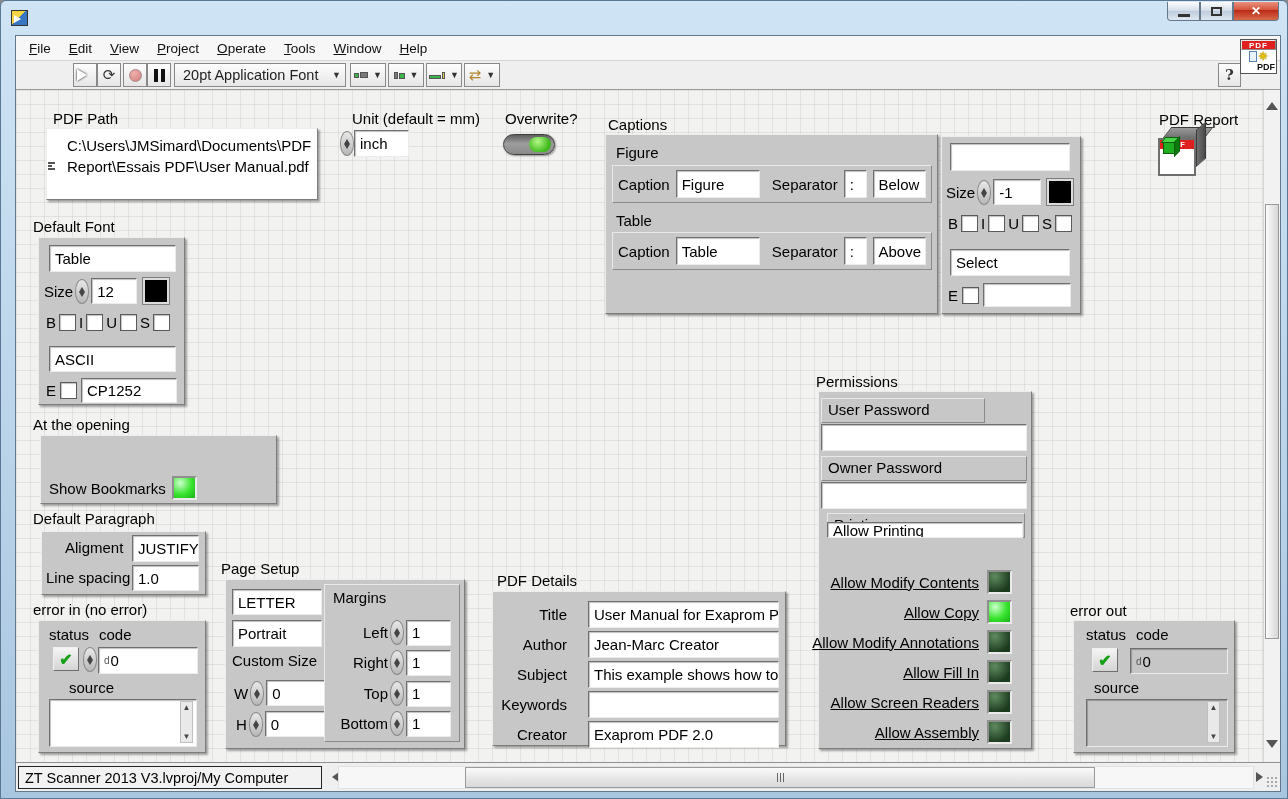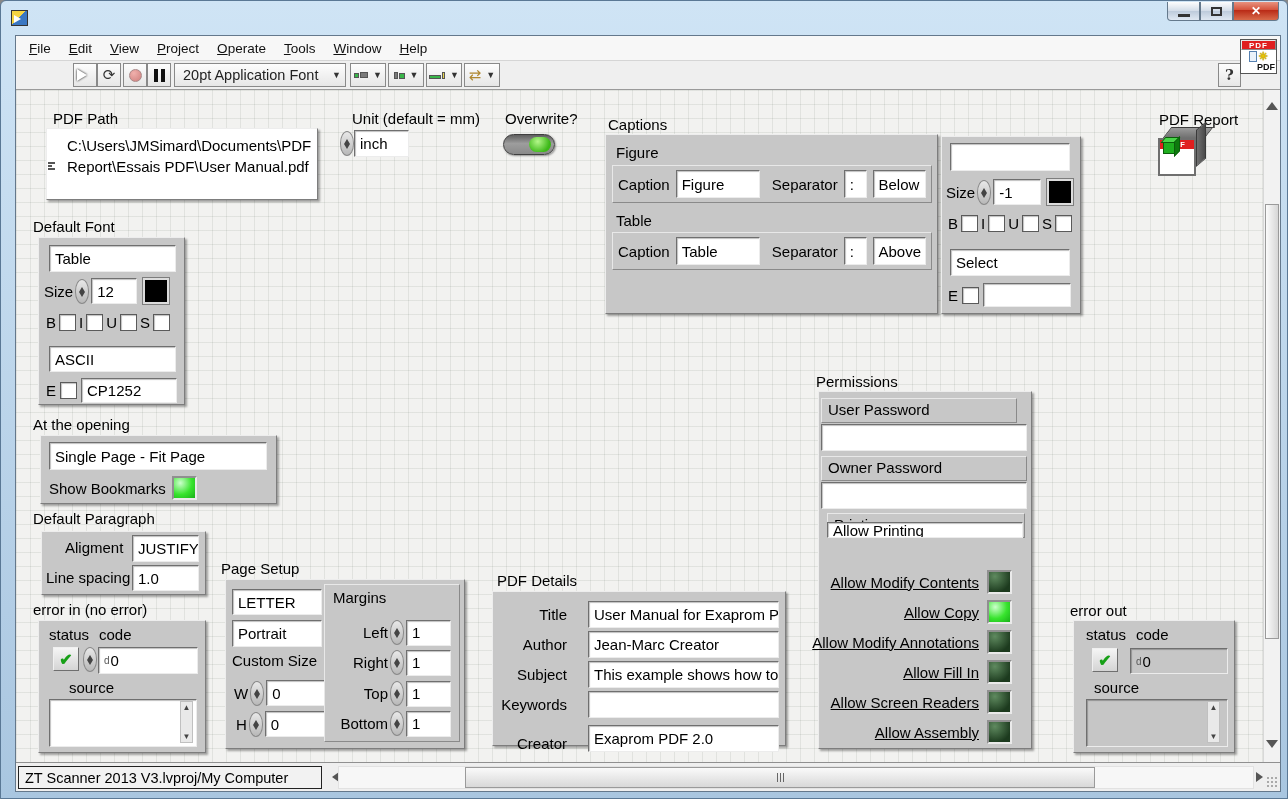--- a/index.html
+++ b/index.html
@@ -300,21 +300,20 @@
         <span class="field" style="position:absolute;left:10px;top:108px;width:127px;height:26px;">ASCII</span>
         <div class="row" style="position:absolute;left:7px;top:140px;gap:4px;">
           <span class="slbl">E</span>
           <span class="cb"></span>
           <span class="field" style="width:96px;height:25px;">CP1252</span>
         </div>
       </div>
 
       <span class="lbl" style="left:17px;top:326px;">At the opening</span>
       <div class="raised" style="left:24px;top:345px;width:237px;height:69px;">
-        <span class="field" style="position:absolute;left:8px;top:6px;width:218px;height:28px;">Single Page - Fit Page</span>
         <div class="row" style="position:absolute;left:8px;top:40px;gap:6px;">
           <span class="slbl">Show Bookmarks</span>
           <span class="led on"></span>
         </div>
       </div>
 
       <span class="lbl" style="left:17px;top:420px;">Default Paragraph</span>
       <div class="raised" style="left:25px;top:441px;width:165px;height:64px;">
         <span class="slbl" style="position:absolute;left:23px;top:7px;">Aligment</span>
         <span class="field" style="position:absolute;left:90px;top:3px;width:67px;height:27px;">JUSTIFY</span>
@@ -391,29 +390,29 @@
           <span class="field" style="flex:1;height:27px;">Jean-Marc Creator</span>
         </div>
         <div class="d-row" style="top:65px;">
           <span class="slbl">Subject</span>
           <span class="field" style="flex:1;height:27px;">This example shows how to</span>
         </div>
         <div class="d-row" style="top:95px;">
           <span class="slbl">Keywords</span>
           <span class="field" style="flex:1;height:27px;"></span>
         </div>
-        <div class="d-row" style="top:125px;align-items:flex-end;">
+        <div class="d-row" style="top:125px;">
           <span class="slbl">Creator</span>
           <span class="field" style="flex:1;height:27px;">Exaprom PDF 2.0</span>
         </div>
       </div>
 
       <span class="lbl" style="left:800px;top:283px;">Permissions</span>
       <div class="raised" style="left:802px;top:301px;width:214px;height:358px;">
-        <div class="band" style="position:absolute;left:2px;top:6px;width:196px;height:25px;font-size:15px;padding:2px 6px;">User Password</div>
+        <div class="band" style="position:absolute;left:2px;top:6px;width:164px;height:25px;font-size:15px;padding:2px 6px;">User Password</div>
         <span class="field" style="position:absolute;left:2px;top:32px;width:206px;height:27px;"></span>
         <div class="band" style="position:absolute;left:2px;top:64px;width:206px;height:25px;font-size:15px;padding:2px 6px;">Owner Password</div>
         <span class="field" style="position:absolute;left:2px;top:90px;width:206px;height:27px;"></span>
         <div class="band" style="position:absolute;left:8px;top:121px;width:198px;height:25px;font-size:15px;padding:2px 6px;">Printing</div>
         <span class="field" style="position:absolute;left:8px;top:130px;width:196px;height:16px;">Allow Printing</span>
         <div class="perm-row" style="top:177px;">
           <span class="slbl">Allow Modify Contents</span>
           <span class="led"></span>
         </div>
         <div class="perm-row" style="top:207px;">

